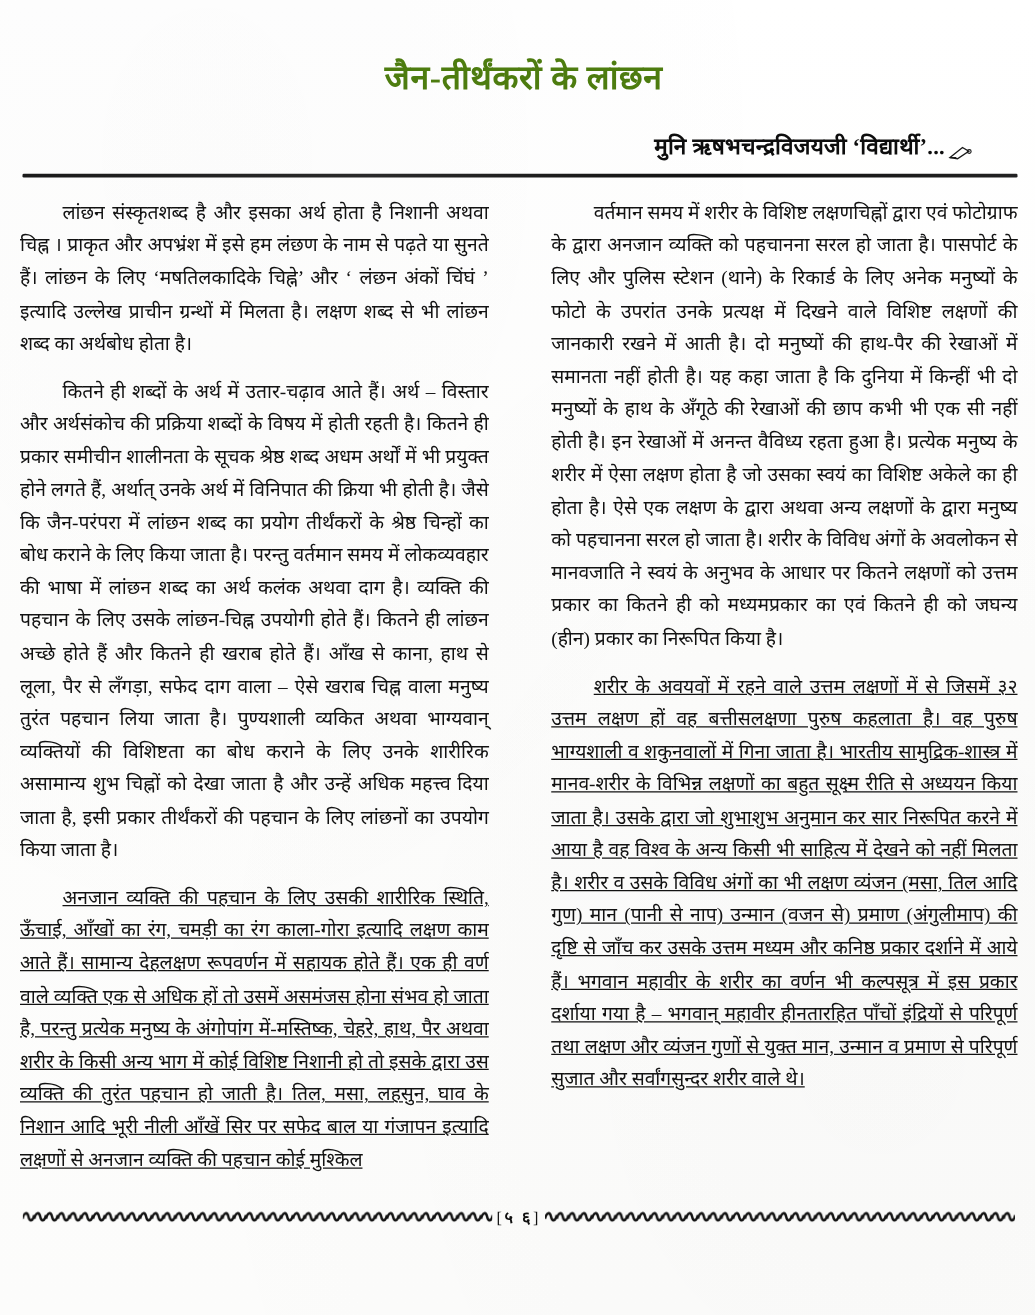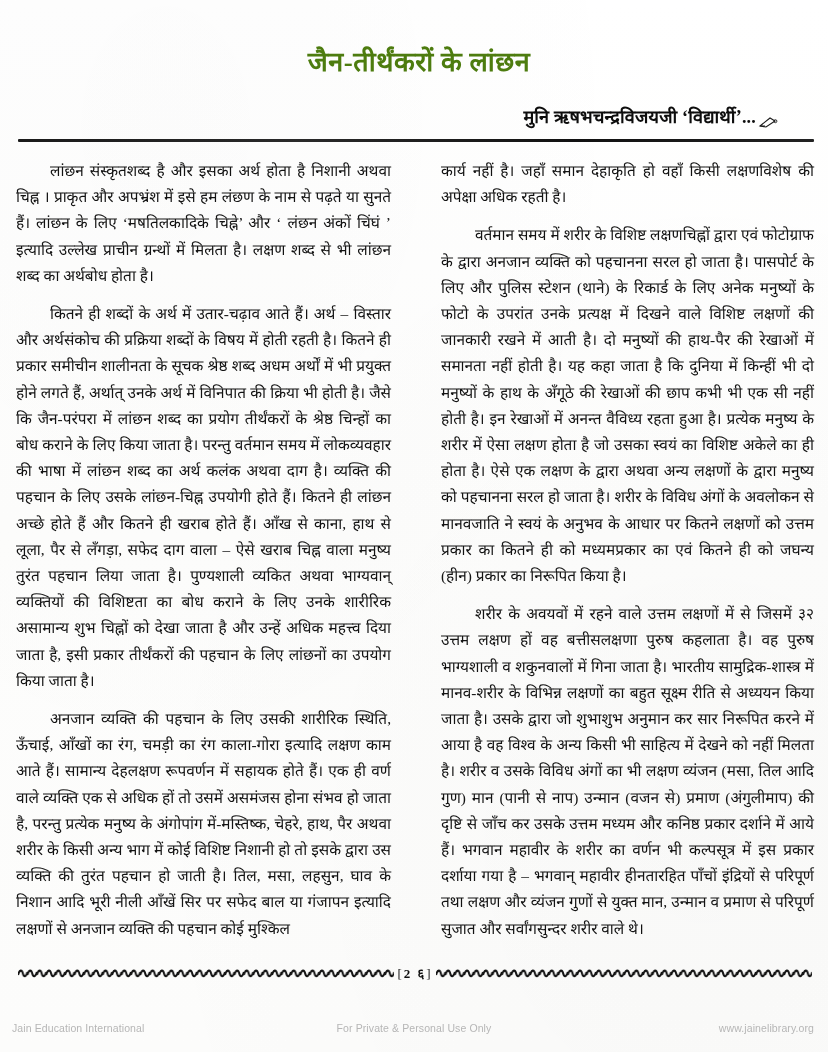--- a/index.html
+++ b/index.html
@@ -109,21 +109,21 @@
     font-family: "Liberation Serif", "DejaVu Serif", serif;
     font-size: 15.4px;
     line-height: 26.2px;
     text-align: justify;
     text-justify: inter-word;
     text-indent: 34px;
     color: #121212;
     -webkit-font-smoothing: none;
   }
   .col p.no-indent { text-indent: 0; }
-  .col p:last-child { margin-bottom: 0; }
+  .col p:last-child { margin-bottom: 0; text-decoration: underline; }
 
   
   .folio-band {
     position: absolute;
     left: 18px;
     right: 16px;
     top: 962px;
     height: 22px;
     display: flex;
     align-items: center;
@@ -190,48 +190,42 @@
 
   <div class="columns">
 
     <div class="col col-left">
       <p>लांछन संस्कृतशब्द है और इसका अर्थ होता है निशानी अथवा चिह्न । प्राकृत और अपभ्रंश में  इसे हम लंछण के नाम से पढ़ते या  सुनते हैं। लांछन के लिए ‘मषतिलकादिके चिह्ने’ और ‘ लंछन अंकों चिंघं ’ इत्यादि उल्लेख प्राचीन ग्रन्थों में मिलता है। लक्षण शब्द से भी लांछन शब्द का अर्थबोध होता है।</p>
       <p>कितने ही शब्दों के अर्थ में उतार-चढ़ाव आते हैं। अर्थ – विस्तार और अर्थसंकोच की प्रक्रिया शब्दों  के विषय में होती रहती है। कितने ही प्रकार समीचीन शालीनता के सूचक श्रेष्ठ शब्द अधम  अर्थों में भी प्रयुक्त होने लगते हैं, अर्थात् उनके अर्थ में विनिपात की क्रिया भी होती है। जैसे  कि जैन-परंपरा में लांछन शब्द का प्रयोग तीर्थंकरों के श्रेष्ठ चिन्हों का बोध कराने के  लिए किया जाता है। परन्तु वर्तमान समय में लोकव्यवहार की भाषा में लांछन शब्द का   अर्थ कलंक अथवा दाग है। व्यक्ति की पहचान के लिए उसके लांछन-चिह्न उपयोगी होते हैं। कितने ही लांछन अच्छे होते हैं और कितने ही खराब होते हैं। आँख से काना, हाथ से  लूला, पैर से लँगड़ा, सफेद दाग वाला – ऐसे खराब चिह्न वाला मनुष्य तुरंत पहचान लिया जाता  है। पुण्यशाली व्यकित अथवा भाग्यवान् व्यक्तियों की विशिष्टता का बोध कराने के लिए उनके शारीरिक असामान्य शुभ चिह्नों को देखा जाता है और उन्हें अधिक महत्त्व दिया जाता है,  इसी प्रकार तीर्थंकरों की पहचान के लिए लांछनों का उपयोग किया जाता है।</p>
       <p>अनजान व्यक्ति की पहचान के लिए उसकी शारीरिक स्थिति, ऊँचाई, आँखों का रंग, चमड़ी का रंग काला-गोरा इत्यादि लक्षण काम आते हैं। सामान्य देहलक्षण रूपवर्णन में सहायक होते हैं। एक ही वर्ण वाले व्यक्ति एक से अधिक हों तो उसमें असमंजस होना संभव हो जाता  है, परन्तु प्रत्येक मनुष्य के अंगोपांग में-मस्तिष्क, चेहरे, हाथ, पैर अथवा शरीर के किसी अन्य भाग में कोई विशिष्ट निशानी हो तो इसके द्वारा उस व्यक्ति की तुरंत पहचान हो जाती  है। तिल, मसा, लहसुन, घाव के निशान आदि भूरी नीली आँखें सिर पर सफेद बाल या  गंजापन इत्यादि लक्षणों से अनजान व्यक्ति की पहचान कोई मुश्किल</p>
     </div>
 
     <div class="col col-right">
-      <p class="no-indent">कार्य नहीं है। जहाँ  समान देहाकृति हो वहाँ किसी लक्षणविशेष की अपेक्षा अधिक रहती है।</p>
       <p>वर्तमान समय में शरीर के विशिष्ट लक्षणचिह्नों द्वारा एवं फोटोग्राफ के द्वारा अनजान व्यक्ति को पहचानना सरल हो जाता है। पासपोर्ट के लिए और पुलिस स्टेशन (थाने)  के रिकार्ड के लिए अनेक मनुष्यों के फोटो के उपरांत उनके प्रत्यक्ष में दिखने वाले विशिष्ट  लक्षणों की जानकारी रखने में आती है। दो मनुष्यों की हाथ-पैर की रेखाओं में समानता नहीं  होती है। यह कहा जाता है कि दुनिया में किन्हीं भी दो मनुष्यों के हाथ के अँगूठे की रेखाओं की छाप कभी भी एक सी नहीं होती है। इन रेखाओं में अनन्त वैविध्य रहता हुआ है।  प्रत्येक मनुष्य के शरीर में ऐसा लक्षण होता है जो उसका स्वयं का विशिष्ट अकेले का ही होता है। ऐसे एक लक्षण के द्वारा अथवा अन्य लक्षणों के द्वारा मनुष्य को पहचानना सरल  हो जाता है। शरीर के विविध अंगों के अवलोकन से मानवजाति ने स्वयं के अनुभव के आधार पर कितने लक्षणों को उत्तम प्रकार का कितने ही को मध्यमप्रकार का एवं कितने ही  को जघन्य (हीन) प्रकार का निरूपित किया है।</p>
       <p>शरीर के अवयवों में रहने वाले उत्तम लक्षणों में से जिसमें ३२ उत्तम लक्षण हों वह बत्तीसलक्षणा पुरुष कहलाता है। वह पुरुष भाग्यशाली व शकुनवालों में गिना जाता है। भारतीय सामुद्रिक-शास्त्र में मानव-शरीर के विभिन्न लक्षणों का बहुत सूक्ष्म रीति से अध्ययन किया जाता  है। उसके द्वारा जो शुभाशुभ अनुमान कर सार निरूपित करने में आया है वह विश्व के  अन्य किसी भी साहित्य में देखने को नहीं मिलता है। शरीर व उसके विविध अंगों का भी लक्षण व्यंजन (मसा, तिल आदि गुण) मान (पानी से नाप) उन्मान (वजन से) प्रमाण  (अंगुलीमाप) की दृष्टि से जाँच कर उसके उत्तम मध्यम और कनिष्ठ प्रकार दर्शाने में आये  हैं। भगवान महावीर के शरीर का वर्णन भी कल्पसूत्र में इस प्रकार दर्शाया गया है – भगवान् महावीर हीनतारहित पाँचों इंद्रियों से परिपूर्ण तथा लक्षण और व्यंजन गुणों से युक्त मान, उन्मान व प्रमाण से परिपूर्ण सुजात और सर्वांगसुन्दर शरीर वाले थे।</p>
     </div>
 
   </div>
 
   <div class="folio-band">
     <div class="wave">
       <svg viewBox="0 0 400 14" preserveAspectRatio="none" aria-hidden="true">
         <defs>
           <pattern id="wv1" x="0" y="0" width="10" height="14" patternUnits="userSpaceOnUse">
             <path d="M0 9 C1.4 3.6, 4.2 3.2, 5.2 7.6 C6.0 11.2, 8.6 11.4, 10 6" fill="none" stroke="#121212" stroke-width="2.1"></path>
           </pattern>
         </defs>
         <rect x="0" y="0" width="400" height="14" fill="url(#wv1)"></rect>
       </svg>
     </div>
 
     <div class="folio">
-      <span class="bracket">[</span><span>2 ६</span><span class="bracket">]</span>
+      <span class="bracket">[</span><span>५ ६</span><span class="bracket">]</span>
     </div>
 
     <div class="wave">
       <svg viewBox="0 0 400 14" preserveAspectRatio="none" aria-hidden="true">
         <rect x="0" y="0" width="400" height="14" fill="url(#wv1)"></rect>
       </svg>
     </div>
   </div>
 
-  <div class="footer">
-    <span class="footer-left">Jain Education International</span>
-    <span class="footer-mid">For Private &amp; Personal Use Only</span>
-    <span class="footer-right">www.jainelibrary.org</span>
-  </div>
 </div>
 
 </body></html>

